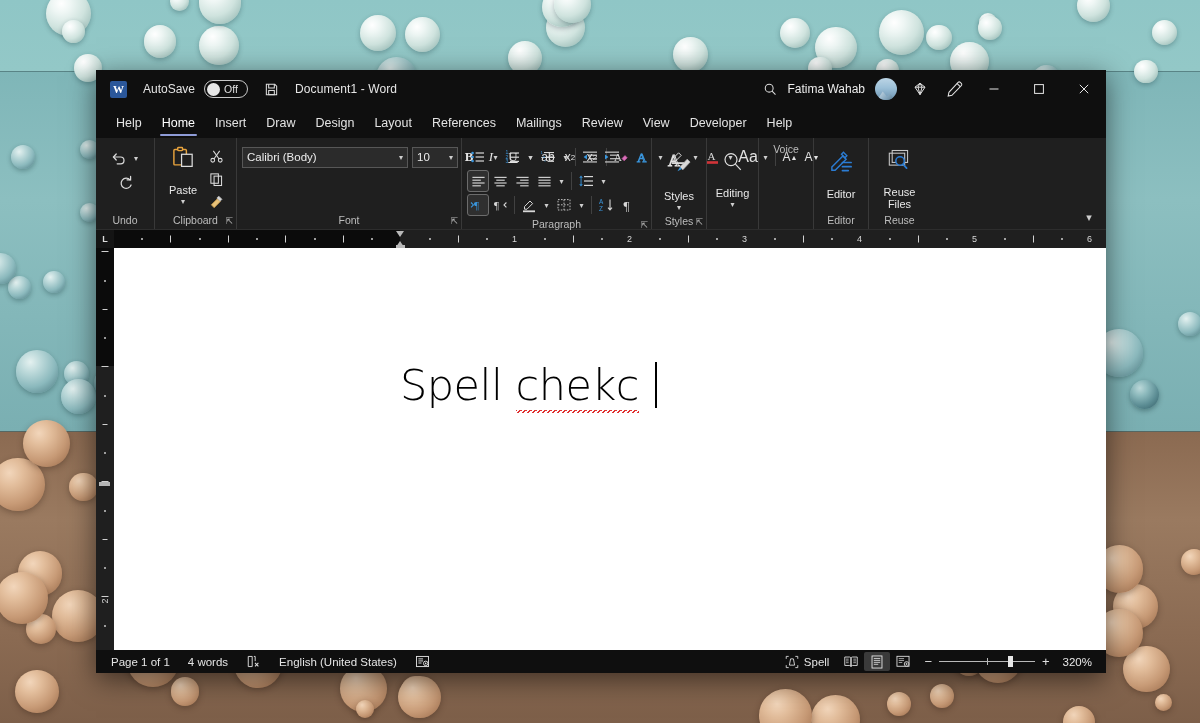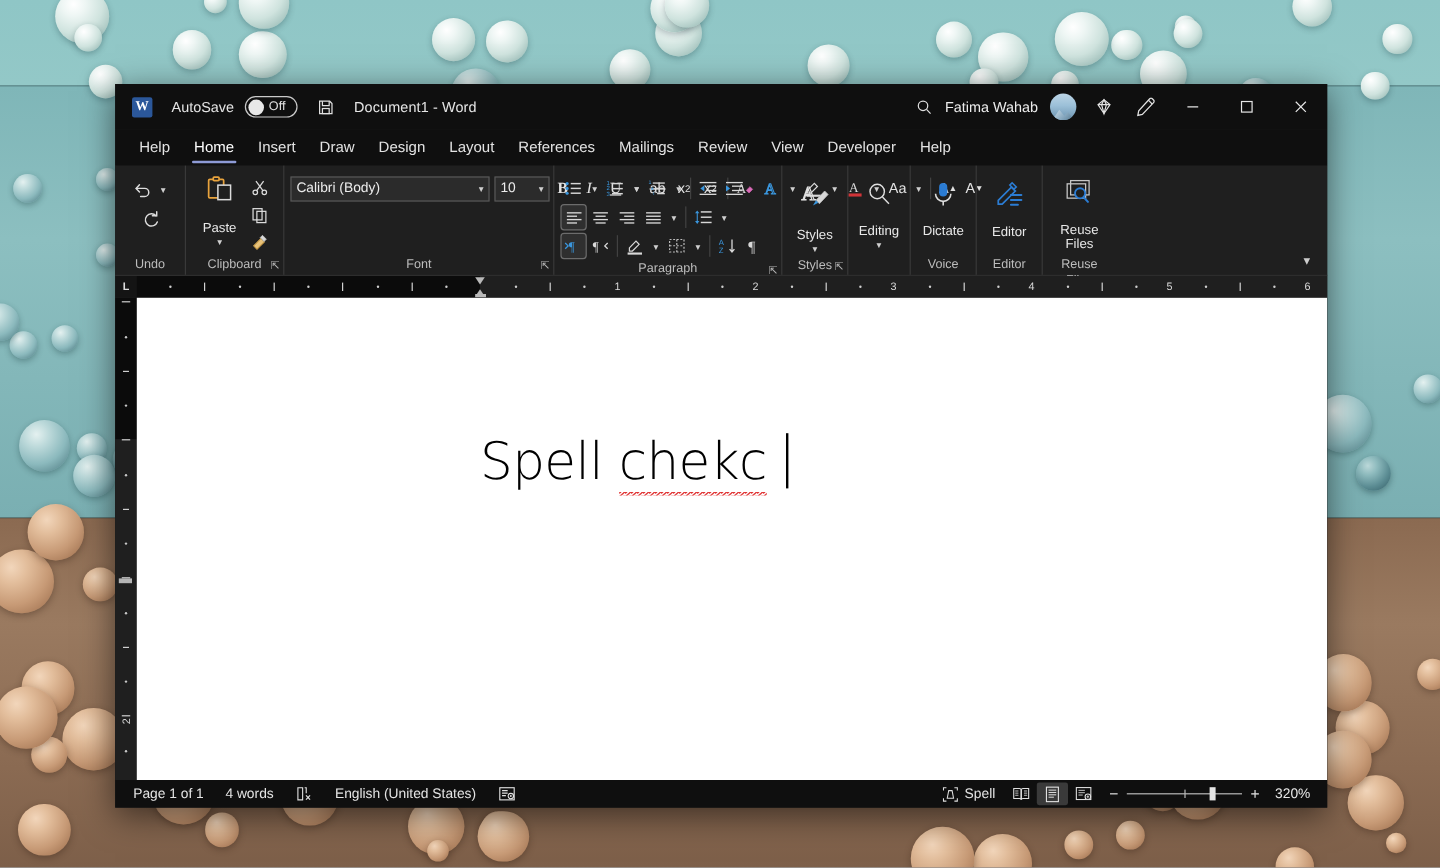--- a/index.html
+++ b/index.html
@@ -593,21 +593,21 @@
               </svg>
             </div>
             <div class="caret-sm">▾</div>
             <div class="sm-btn">
               <svg width="16" height="16" viewBox="0 0 16 16">
                 <text x="2.5" y="11" font-size="11" fill="#d8d8d8" font-family="Liberation Serif, serif">A</text>
                 <rect x="2" y="12.2" width="11" height="2.6" fill="#d13438"></rect>
               </svg>
             </div>
             <div class="caret-sm">▾</div>
-            <div class="sm-btn" style="font-size:12px">Aa</div>
+            <div class="sm-btn" style="font-size:16px">Aa</div>
             <div class="caret-sm">▾</div>
             <div class="vsep"></div>
             <div class="sm-btn" style="font-size:12px">A<sup style="font-size:7px">▲</sup></div>
             <div class="sm-btn" style="font-size:12px">A<sup style="font-size:7px">▼</sup></div>
           </div>
         </div>
         <div class="group-label">
           <span>Font</span>
           <span class="dlg">⇱</span>
         </div>
@@ -791,30 +791,20 @@
                 <path d="M14.4 14.2l5.4 5.6"></path>
             </svg>
             <span class="lbl">Editing</span>
             <span class="caret">▾</span>
           </div>
         </div>
         <div class="group-label"></div>
       </div>
 
       <div class="group" style="width:55px">
-        <div class="group-body" style="justify-content:center;padding-top:6px">
-          <div class="big-btn">
-            <svg width="24" height="24" viewBox="0 0 24 24">
-              <rect x="8.6" y="2.4" width="6.8" height="11.4" rx="3.4" fill="#2b7cd3"></rect>
-              <path d="M5.6 11.4a6.4 6.4 0 0 0 12.8 0" fill="none" stroke="#dedede" stroke-width="1.3"></path>
-              <path d="M12 17.8v3.4" stroke="#dedede" stroke-width="1.3"></path>
-            </svg>
-            <span class="lbl">Dictate</span>
-          </div>
-        </div>
         <div class="group-label">Voice</div>
       </div>
 
       <div class="group" style="width:55px">
         <div class="group-body" style="justify-content:center;padding-top:6px">
           <div class="big-btn">
             <svg width="25" height="25" viewBox="0 0 26 26" fill="none">
               <path d="M3 17.6L14.4 6.2l3.4 3.4L6.4 21H3z" stroke="#2b7cd3" stroke-width="1.5"></path>
               <path d="M13 4.4l2-2 3.6 3.6-2 2z" stroke="#2b7cd3" stroke-width="1.4"></path>
               <path d="M14 13h9M14 17.4h9M14 21.4h6" stroke="#2b7cd3" stroke-width="1.8" stroke-linecap="round"></path>

